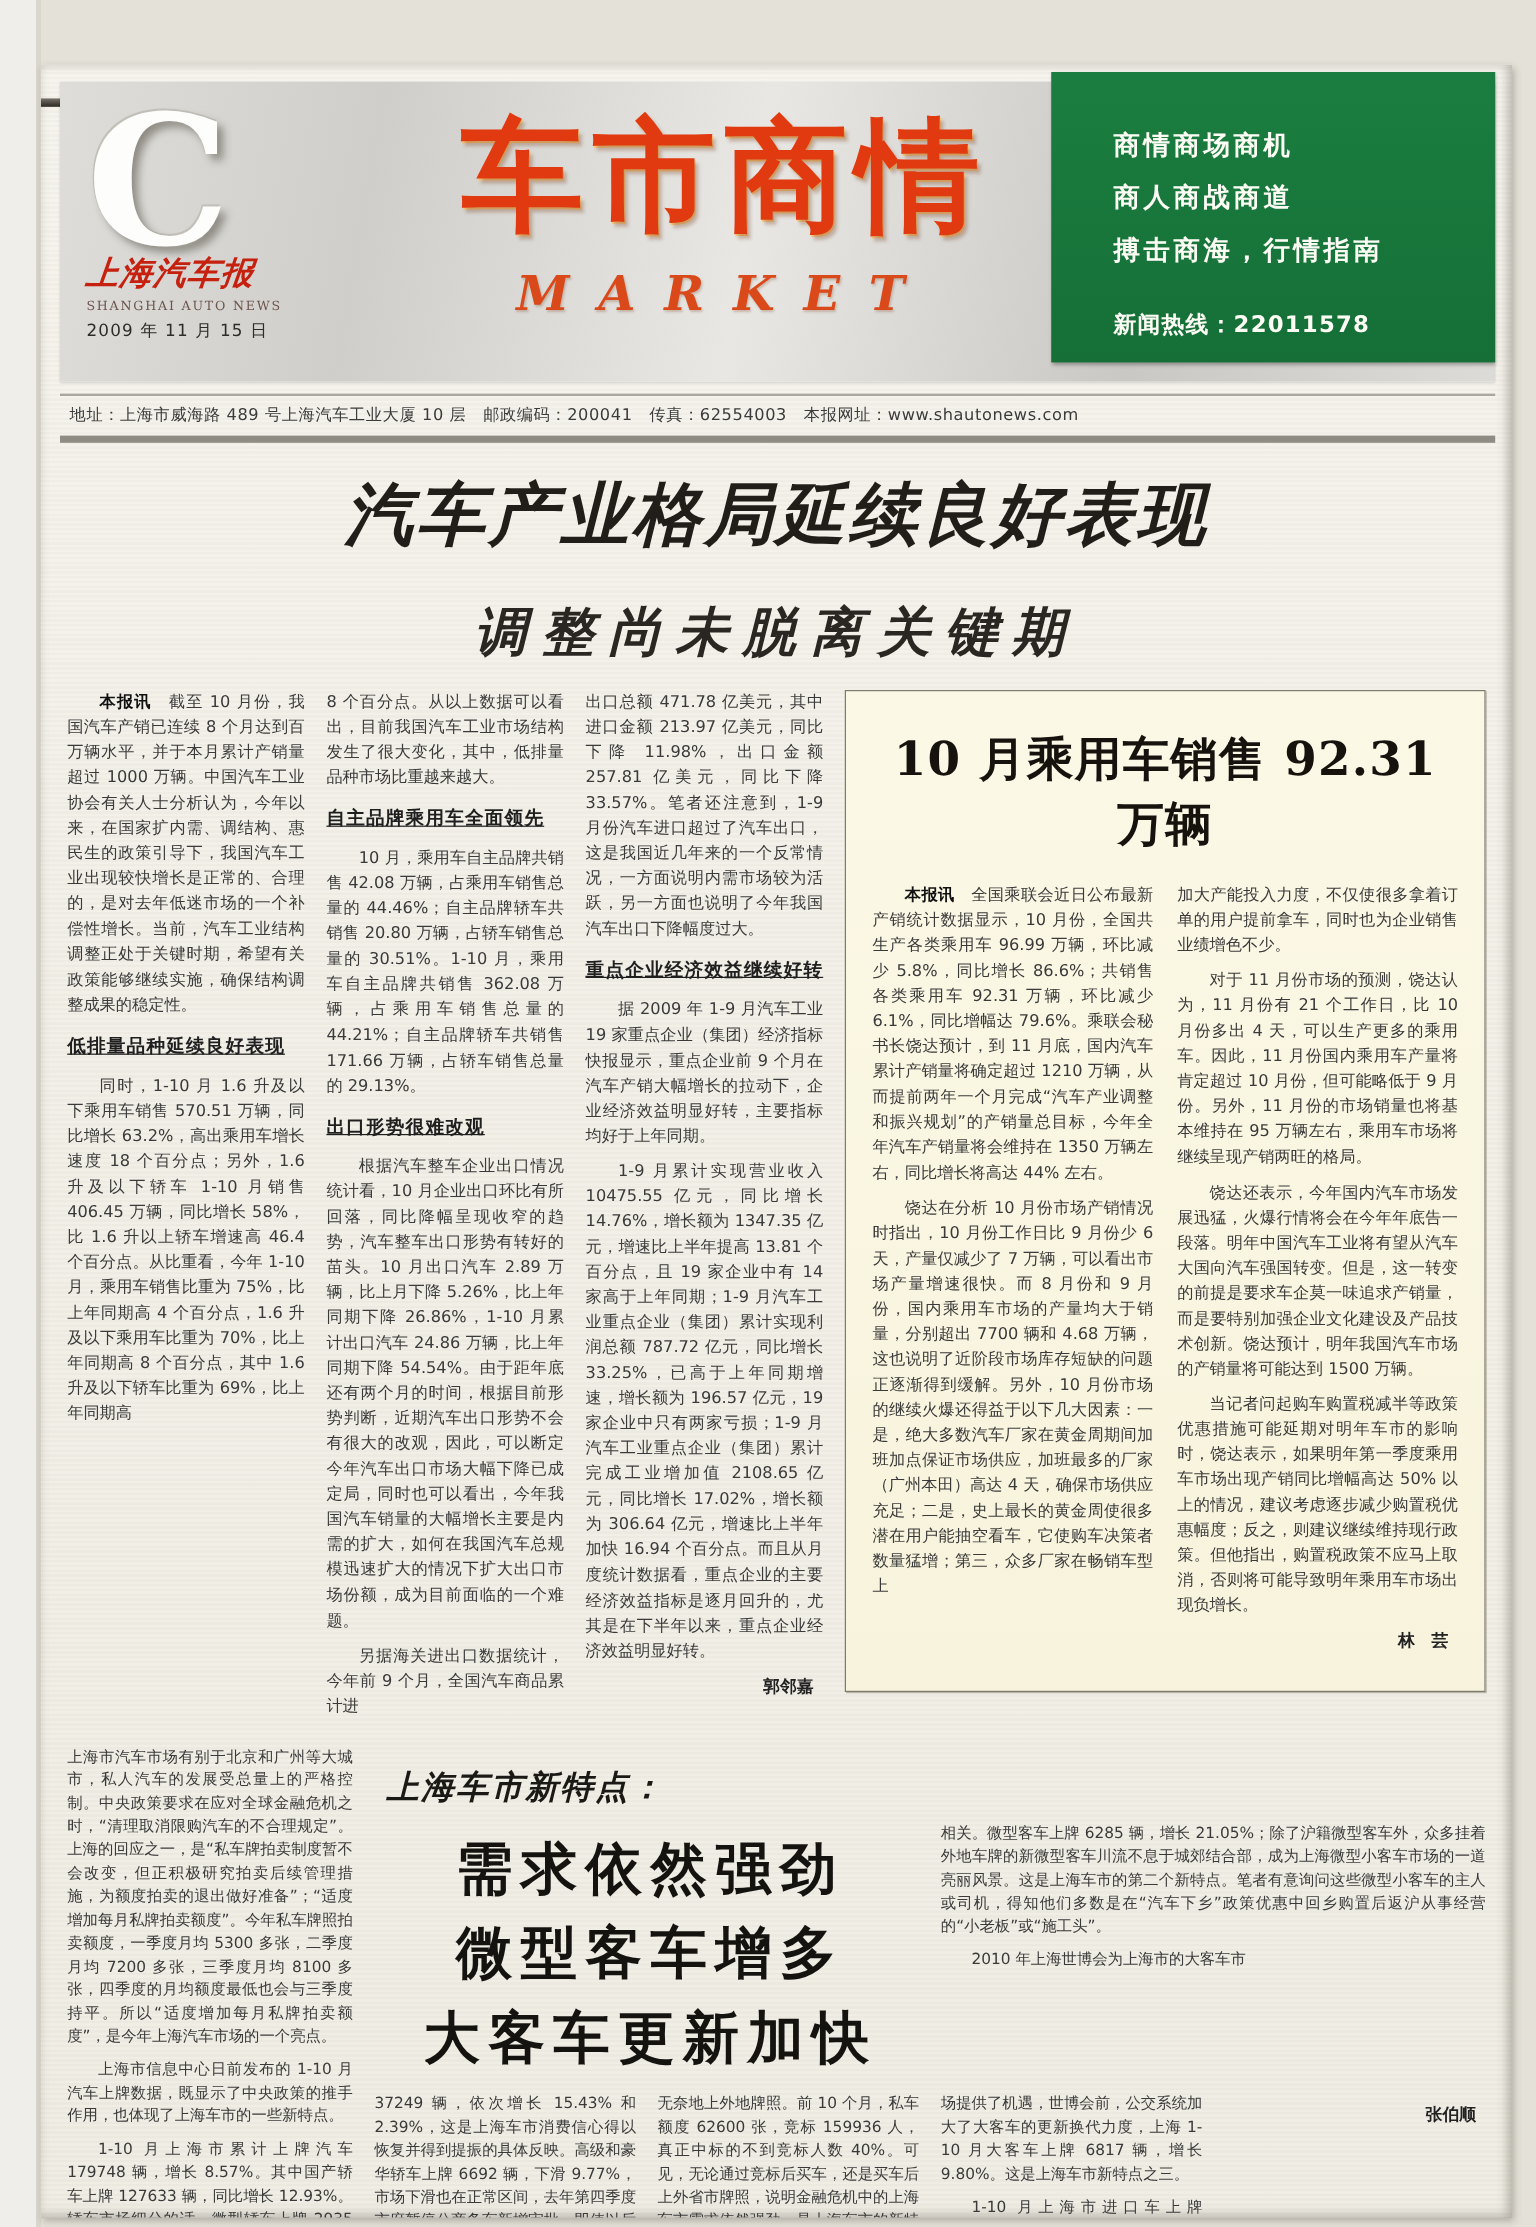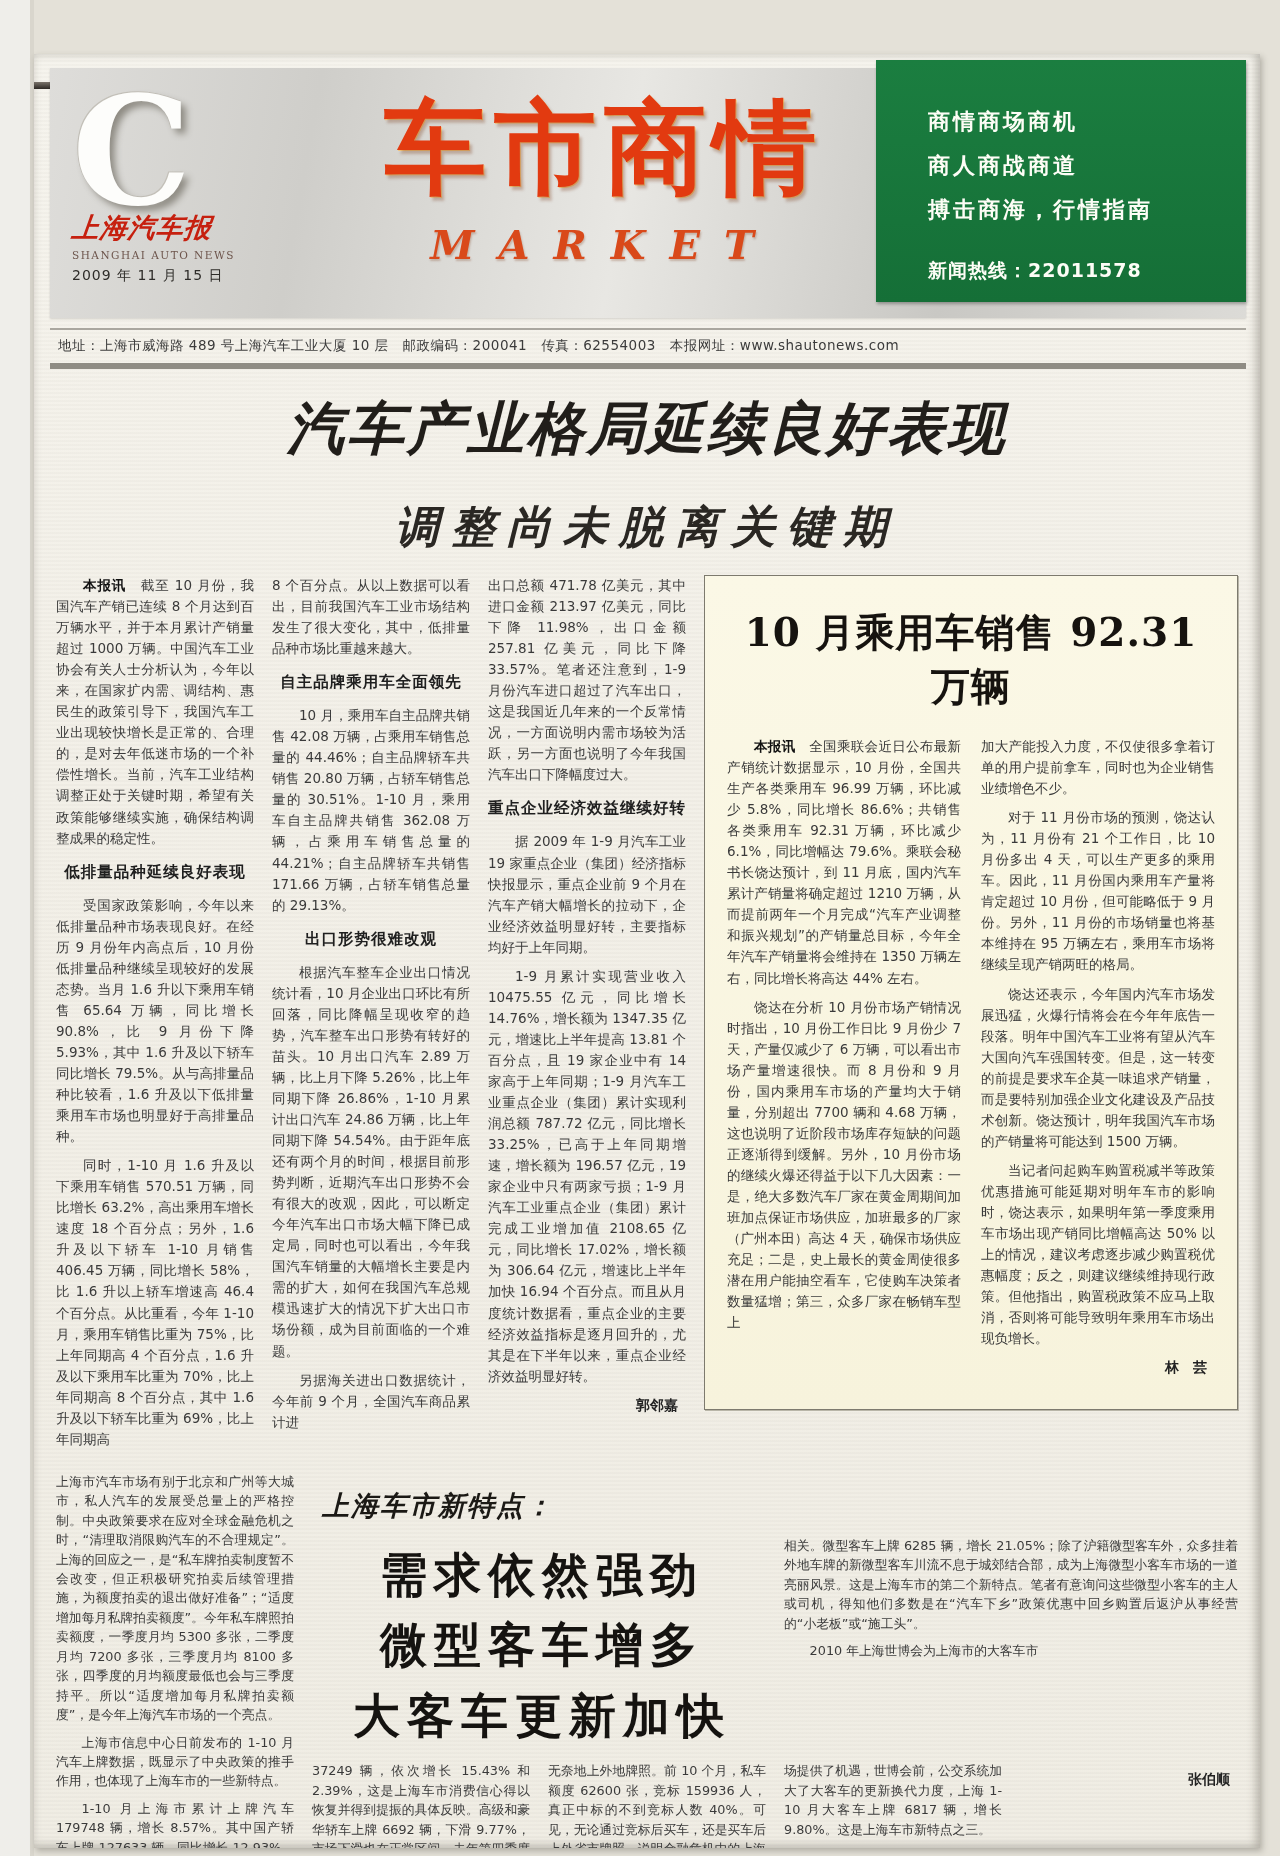--- a/index.html
+++ b/index.html
@@ -71,21 +71,21 @@
   }
   .subheadline{
     font-family:"DejaVu Serif","Liberation Serif",serif;
     font-size:44px;font-weight:bold;color:#2a2723;letter-spacing:12px;margin-top:30px;
   }
   
   .main-grid{display:grid;grid-template-columns:198px 198px 198px 1fr;column-gap:18px;margin:18px 22px 0;}
   .para{font-size:13.5px;line-height:1.56;text-align:justify;color:#3a3a3a;margin:0 0 8px;text-indent:2em;}
   .para.cont{text-indent:0;}
   .lead{color:#111;}
-  .subhead{text-align:center;font-weight:bold;font-size:15.5px;color:#1f1f1f;margin:13px 0 12px;letter-spacing:1px;}
+  .subhead{font-weight:bold;font-size:15.5px;color:#1f1f1f;margin:13px 0 12px;letter-spacing:1px;text-decoration:underline;}
   .byline{text-align:right;font-weight:bold;font-size:14px;color:#222;margin-top:10px;padding-right:8px;}
   
   .boxart{
     border:1px solid #7d7a6e;background:linear-gradient(180deg,#fbf8e6,#f7f3dc);
     padding:30px 22px 32px;box-sizing:border-box;align-self:start;
     box-shadow:1px 1px 0 #b9b6a8;
   }
   .box-title{
     text-align:center;font-family:"DejaVu Serif","Liberation Serif",serif;
     font-size:39px;font-weight:900;color:#16130f;letter-spacing:1px;margin-bottom:22px;
@@ -142,21 +142,20 @@
 
     <div class="headline-wrap">
       <div class="headline">汽车产业格局延续良好表现</div>
       <div class="subheadline">调整尚未脱离关键期</div>
     </div>
 
     <div class="main-grid">
       <div class="col">
         <p class="para"><b class="lead">本报讯</b><span>　截至 10 月份，我国汽车产销已连续 8 个月达到百万辆水平，并于本月累计产销量超过 1000 万辆。中国汽车工业协会有关人士分析认为，今年以来，在国家扩内需、调结构、惠民生的政策引导下，我国汽车工业出现较快增长是正常的、合理的，是对去年低迷市场的一个补偿性增长。当前，汽车工业结构调整正处于关键时期，希望有关政策能够继续实施，确保结构调整成果的稳定性。</span></p>
         <div class="subhead">低排量品种延续良好表现</div>
-        <p class="para">受国家政策影响，今年以来低排量品种市场表现良好。在经历 9 月份年内高点后，10 月份低排量品种继续呈现较好的发展态势。当月 1.6 升以下乘用车销售 65.64 万辆，同比增长 90.8%，比 9 月份下降 5.93%，其中 1.6 升及以下轿车同比增长 79.5%。从与高排量品种比较看，1.6 升及以下低排量乘用车市场也明显好于高排量品种。</p>
         <p class="para">同时，1-10 月 1.6 升及以下乘用车销售 570.51 万辆，同比增长 63.2%，高出乘用车增长速度 18 个百分点；另外，1.6 升及以下轿车 1-10 月销售 406.45 万辆，同比增长 58%，比 1.6 升以上轿车增速高 46.4 个百分点。从比重看，今年 1-10 月，乘用车销售比重为 75%，比上年同期高 4 个百分点，1.6 升及以下乘用车比重为 70%，比上年同期高 8 个百分点，其中 1.6 升及以下轿车比重为 69%，比上年同期高</p>
       </div>
       <div class="col">
         <p class="para cont">8 个百分点。从以上数据可以看出，目前我国汽车工业市场结构发生了很大变化，其中，低排量品种市场比重越来越大。</p>
         <div class="subhead">自主品牌乘用车全面领先</div>
         <p class="para">10 月，乘用车自主品牌共销售 42.08 万辆，占乘用车销售总量的 44.46%；自主品牌轿车共销售 20.80 万辆，占轿车销售总量的 30.51%。1-10 月，乘用车自主品牌共销售 362.08 万辆，占乘用车销售总量的 44.21%；自主品牌轿车共销售 171.66 万辆，占轿车销售总量的 29.13%。</p>
         <div class="subhead">出口形势很难改观</div>
         <p class="para">根据汽车整车企业出口情况统计看，10 月企业出口环比有所回落，同比降幅呈现收窄的趋势，汽车整车出口形势有转好的苗头。10 月出口汽车 2.89 万辆，比上月下降 5.26%，比上年同期下降 26.86%，1-10 月累计出口汽车 24.86 万辆，比上年同期下降 54.54%。由于距年底还有两个月的时间，根据目前形势判断，近期汽车出口形势不会有很大的改观，因此，可以断定今年汽车出口市场大幅下降已成定局，同时也可以看出，今年我国汽车销量的大幅增长主要是内需的扩大，如何在我国汽车总规模迅速扩大的情况下扩大出口市场份额，成为目前面临的一个难题。</p>
         <p class="para">另据海关进出口数据统计，今年前 9 个月，全国汽车商品累计进</p>
       </div>
@@ -166,21 +165,21 @@
         <p class="para">据 2009 年 1-9 月汽车工业 19 家重点企业（集团）经济指标快报显示，重点企业前 9 个月在汽车产销大幅增长的拉动下，企业经济效益明显好转，主要指标均好于上年同期。</p>
         <p class="para">1-9 月累计实现营业收入 10475.55 亿元，同比增长 14.76%，增长额为 1347.35 亿元，增速比上半年提高 13.81 个百分点，且 19 家企业中有 14 家高于上年同期；1-9 月汽车工业重点企业（集团）累计实现利润总额 787.72 亿元，同比增长 33.25%，已高于上年同期增速，增长额为 196.57 亿元，19 家企业中只有两家亏损；1-9 月汽车工业重点企业（集团）累计完成工业增加值 2108.65 亿元，同比增长 17.02%，增长额为 306.64 亿元，增速比上半年加快 16.94 个百分点。而且从月度统计数据看，重点企业的主要经济效益指标是逐月回升的，尤其是在下半年以来，重点企业经济效益明显好转。</p>
         <div class="byline">郭邻嘉</div>
       </div>
 
       <div class="boxart">
         <div class="box-title">10 月乘用车销售 92.31 万辆</div>
         <div class="box-cols">
           <div class="box-col">
             <p class="para"><b class="lead">本报讯</b><span>　全国乘联会近日公布最新产销统计数据显示，10 月份，全国共生产各类乘用车 96.99 万辆，环比减少 5.8%，同比增长 86.6%；共销售各类乘用车 92.31 万辆，环比减少 6.1%，同比增幅达 79.6%。乘联会秘书长饶达预计，到 11 月底，国内汽车累计产销量将确定超过 1210 万辆，从而提前两年一个月完成“汽车产业调整和振兴规划”的产销量总目标，今年全年汽车产销量将会维持在 1350 万辆左右，同比增长将高达 44% 左右。</span></p>
-            <p class="para">饶达在分析 10 月份市场产销情况时指出，10 月份工作日比 9 月份少 7 天，产量仅减少了 6 万辆，可以看出市场产量增速很快。而 8 月份和 9 月份，国内乘用车市场的产量均大于销量，分别超出 7700 辆和 4.68 万辆，这也说明了近阶段市场库存短缺的问题正逐渐得到缓解。另外，10 月份市场的继续火爆还得益于以下几大因素：一是，绝大多数汽车厂家在黄金周期间加班加点保证市场供应，加班最多的厂家（广州本田）高达 4 天，确保市场供应充足；二是，史上最长的黄金周使很多潜在用户能抽空看车，它使购车决策者数量猛增；第三，众多厂家在畅销车型上</p>
+            <p class="para">饶达在分析 10 月份市场产销情况时指出，10 月份工作日比 9 月份少 6 天，产量仅减少了 7 万辆，可以看出市场产量增速很快。而 8 月份和 9 月份，国内乘用车市场的产量均大于销量，分别超出 7700 辆和 4.68 万辆，这也说明了近阶段市场库存短缺的问题正逐渐得到缓解。另外，10 月份市场的继续火爆还得益于以下几大因素：一是，绝大多数汽车厂家在黄金周期间加班加点保证市场供应，加班最多的厂家（广州本田）高达 4 天，确保市场供应充足；二是，史上最长的黄金周使很多潜在用户能抽空看车，它使购车决策者数量猛增；第三，众多厂家在畅销车型上</p>
           </div>
           <div class="box-col">
             <p class="para cont">加大产能投入力度，不仅使很多拿着订单的用户提前拿车，同时也为企业销售业绩增色不少。</p>
             <p class="para">对于 11 月份市场的预测，饶达认为，11 月份有 21 个工作日，比 10 月份多出 4 天，可以生产更多的乘用车。因此，11 月份国内乘用车产量将肯定超过 10 月份，但可能略低于 9 月份。另外，11 月份的市场销量也将基本维持在 95 万辆左右，乘用车市场将继续呈现产销两旺的格局。</p>
             <p class="para">饶达还表示，今年国内汽车市场发展迅猛，火爆行情将会在今年年底告一段落。明年中国汽车工业将有望从汽车大国向汽车强国转变。但是，这一转变的前提是要求车企莫一味追求产销量，而是要特别加强企业文化建设及产品技术创新。饶达预计，明年我国汽车市场的产销量将可能达到 1500 万辆。</p>
             <p class="para">当记者问起购车购置税减半等政策优惠措施可能延期对明年车市的影响时，饶达表示，如果明年第一季度乘用车市场出现产销同比增幅高达 50% 以上的情况，建议考虑逐步减少购置税优惠幅度；反之，则建议继续维持现行政策。但他指出，购置税政策不应马上取消，否则将可能导致明年乘用车市场出现负增长。</p>
             <div class="byline">林　芸</div>
           </div>
         </div>
       </div>

